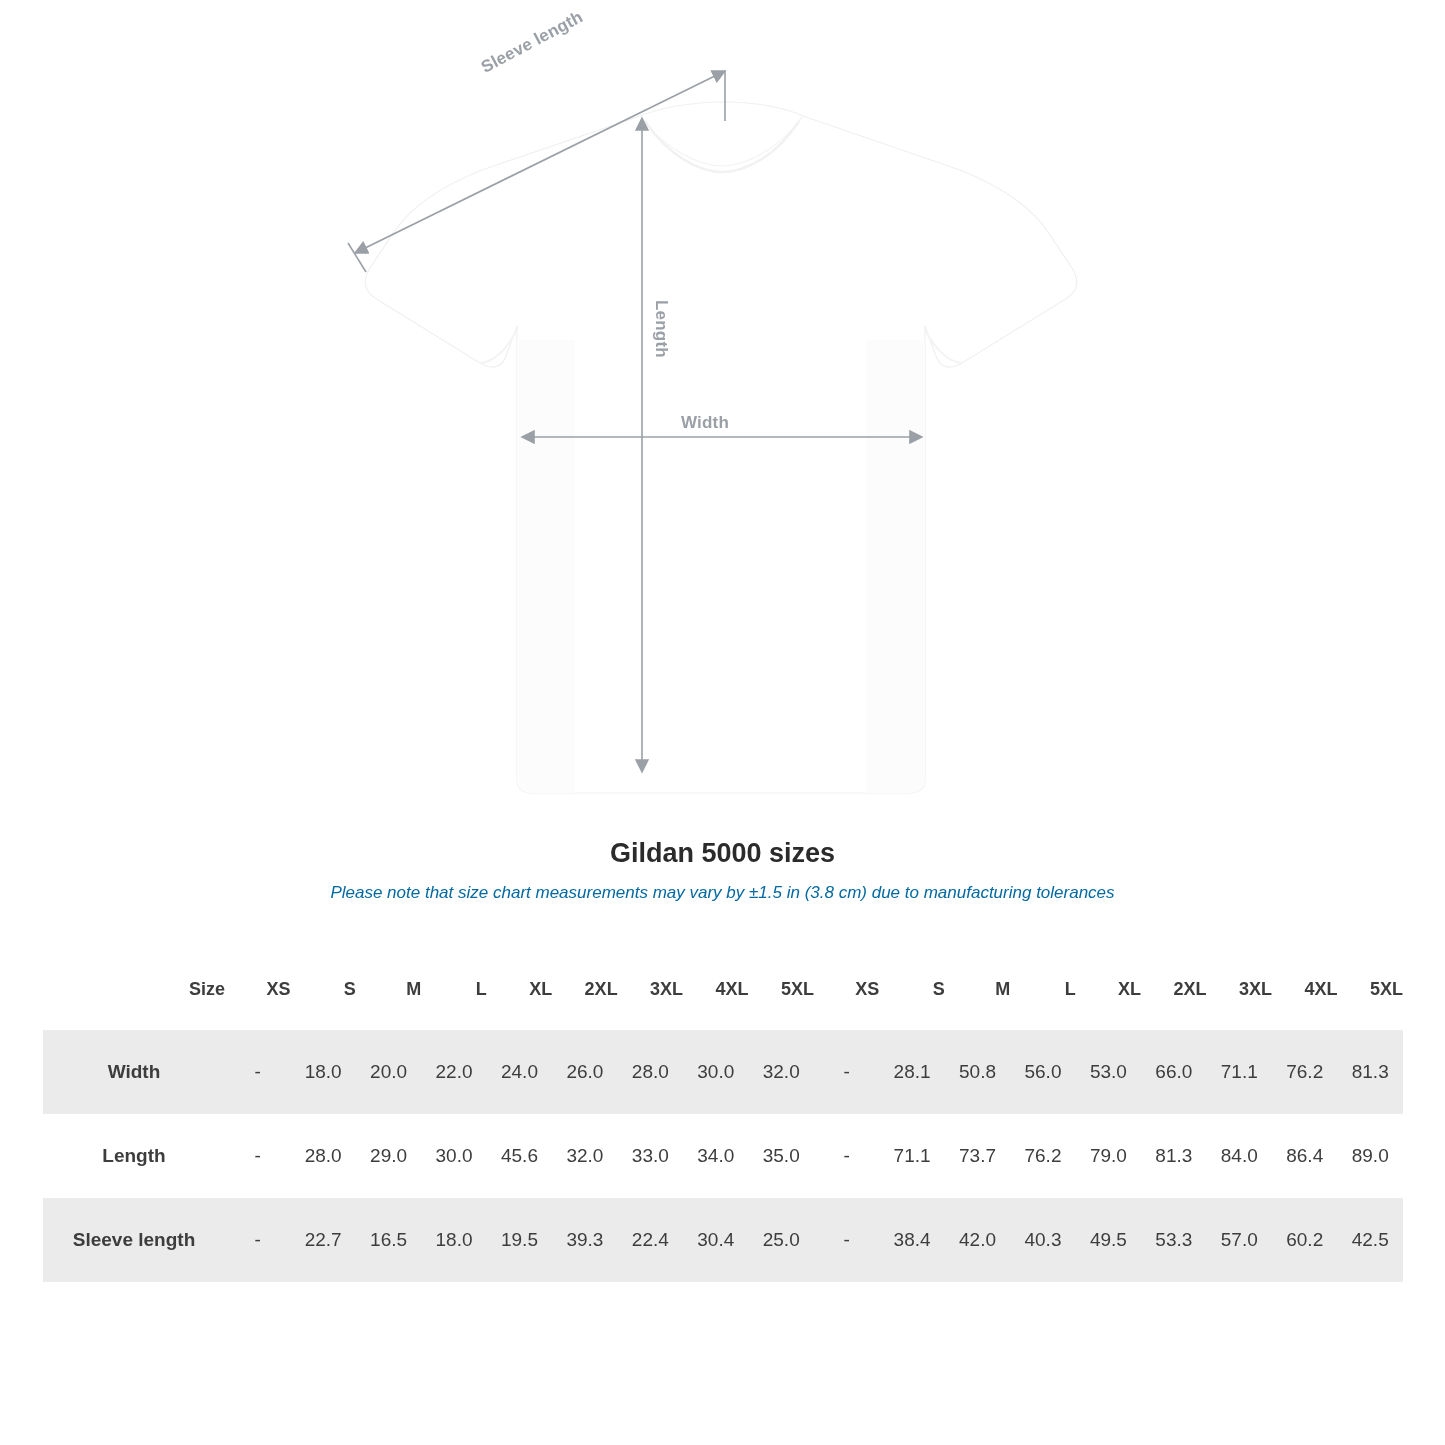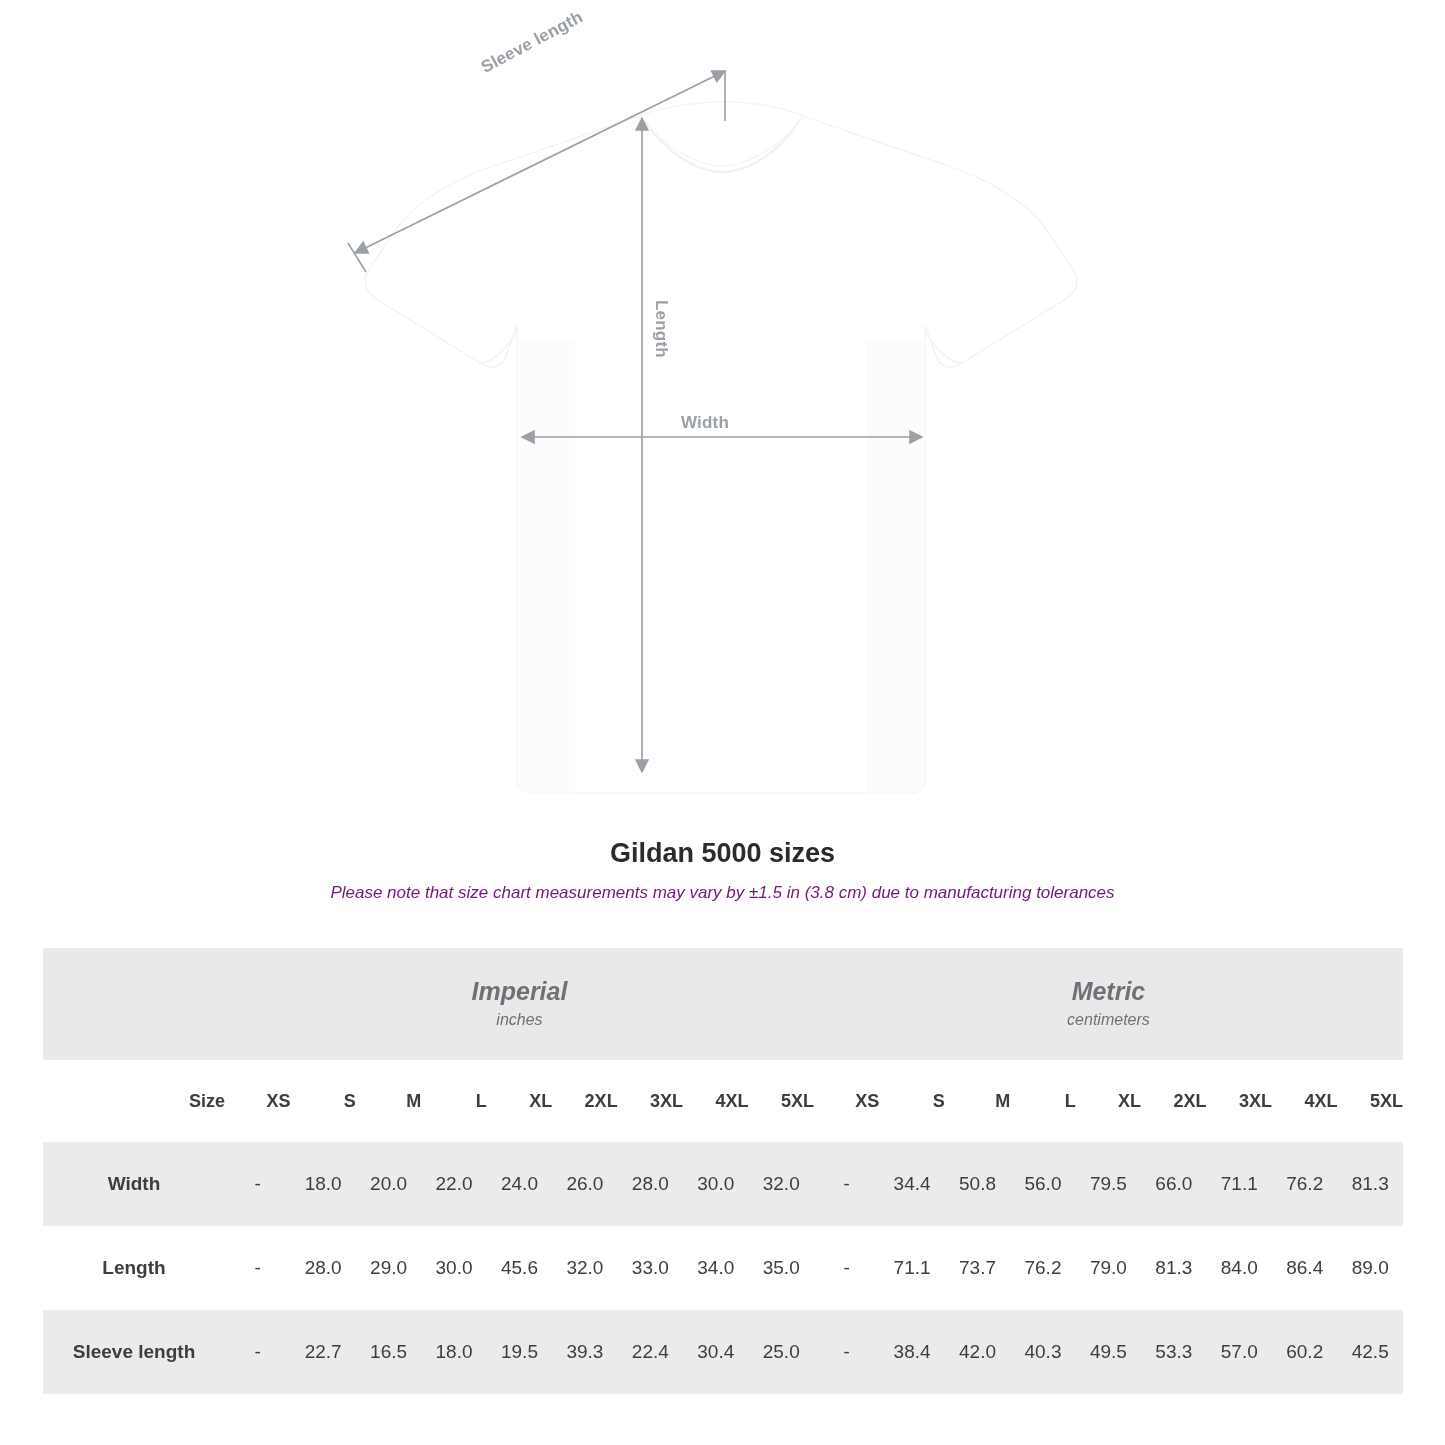--- a/index.html
+++ b/index.html
@@ -69,21 +69,21 @@
   }
   .chart-title {
     font-size: 27px;
     font-weight: bold;
     color: #2b2b2b;
     margin: 0 0 14px 0;
   }
   .chart-note {
     font-size: 17px;
     font-style: italic;
-    color: #701a75;
+    color: #0369a1;
     margin: 4px;
   }
 
   
   .table-wrap {
     position: absolute;
     left: 43px;
     top: 948px;
     width: 1360px;
   }
@@ -223,31 +223,20 @@
   </div>
 
   <div class="table-wrap">
     <table class="size-table">
       <colgroup>
         <col class="lbl-col">
         <col span="9">
         <col span="9">
       </colgroup>
       <tbody>
-        <tr>
-          <td class="unit-head"></td>
-          <td class="unit-head" colspan="9">
-            <div class="u-name">Imperial</div>
-            <div class="u-sub">inches</div>
-          </td>
-          <td class="unit-head" colspan="9">
-            <div class="u-name">Metric</div>
-            <div class="u-sub">centimeters</div>
-          </td>
-        </tr>
 
         <tr class="head-row">
           <td>Size</td>
           <td>XS</td>
           <td>S</td>
           <td>M</td>
           <td>L</td>
           <td>XL</td>
           <td>2XL</td>
           <td>3XL</td>
@@ -269,24 +258,24 @@
           <td>-</td>
           <td>18.0</td>
           <td>20.0</td>
           <td>22.0</td>
           <td>24.0</td>
           <td>26.0</td>
           <td>28.0</td>
           <td>30.0</td>
           <td>32.0</td>
           <td>-</td>
-          <td>34.4</td>
+          <td>28.1</td>
           <td>50.8</td>
           <td>56.0</td>
-          <td>79.5</td>
+          <td>53.0</td>
           <td>66.0</td>
           <td>71.1</td>
           <td>76.2</td>
           <td>81.3</td>
         </tr>
 
         <tr class="data-row row-odd">
           <td class="rowlabel">Length</td>
           <td>-</td>
           <td>28.0</td>

